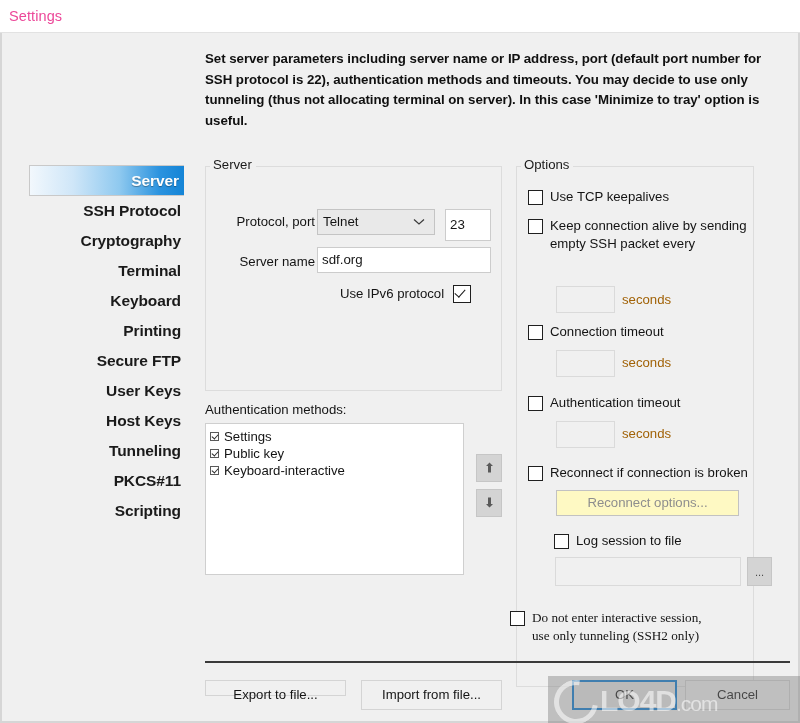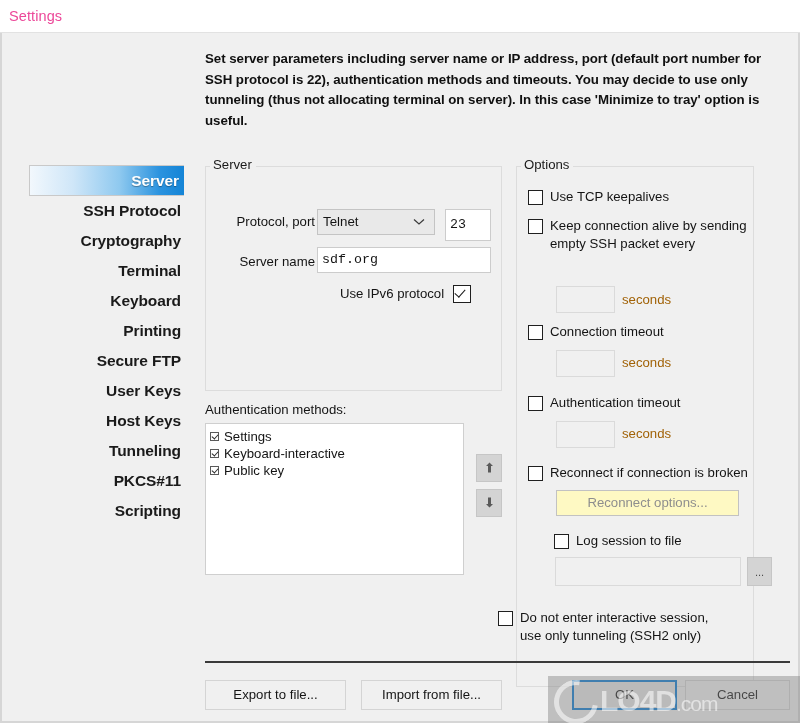--- a/index.html
+++ b/index.html
@@ -104,21 +104,21 @@
   
   .textinput {
     position: absolute;
     background: #ffffff;
     border: 1px solid #cccccc;
     box-sizing: border-box;
     font-size: 13.3px;
     color: #151515;
     padding: 0 4px;
     line-height: 24px;
-    font-family: Liberation Mono, monospace;
+    font-family: Liberation Sans, sans-serif;
     outline: none;
   }
   .textinput.disabled {
     background: #f0f0f0;
     border: 1px solid #dadada;
     color: #9a9a9a;
   }
 
   .combo {
     position: absolute;
@@ -363,25 +363,25 @@
 
   <div class="list-caption">Authentication methods:</div>
 
   <div class="listbox">
     <div class="list-item">
       <span class="mini-cb checked"></span>
       <span>Settings</span>
     </div>
     <div class="list-item">
       <span class="mini-cb checked"></span>
-      <span>Keyboard-interactive</span>
+      <span>Public key</span>
     </div>
     <div class="list-item">
       <span class="mini-cb checked"></span>
-      <span>Public key</span>
+      <span>Keyboard-interactive</span>
     </div>
   </div>
 
   <div class="btn-small" style="left:474px; top:421px; width:26px; height:28px;">
     <span>
       <svg width="9" height="11" viewBox="0 0 9 11">
           <path d="M4.5 0.5 L8 4 L6 4 L6 10.5 L3 10.5 L3 4 L1 4 Z" fill="#5a5a5a"></path>
         </svg>
     </span>
   </div>
@@ -432,30 +432,30 @@
 
   <div class="cbrow" style="left:552px; top:499px;">
     <span class="cb"></span>
     <span class="cb-label">Log session to file</span>
   </div>
   <div class="textinput disabled" style="left:553px; top:524px; width:186px; height:29px; line-height:27px;"></div>
   <div class="btn-small" style="left:745px; top:524px; width:25px; height:29px;">
     <span>...</span>
   </div>
 
-  <div class="cbrow" style="left:496px; top:576px; width:240px;">
+  <div class="cbrow" style="left:508px; top:576px; width:240px;font-family:Liberation Serif, serif;">
     <span class="cb"></span>
     <span class="cb-label">Do not enter interactive session,
 use only tunneling (SSH2 only)</span>
   </div>
 
 
   <div class="divider"></div>
 
-  <div class="btn" style="left:203px; top:647px; width:141px; height:30px; line-height:28px;">Export to file...</div>
+  <div class="btn" style="left:203px; top:647px; width:141px; height:16px; line-height:28px;">Export to file...</div>
   <div class="btn" style="left:359px; top:647px; width:141px; height:30px; line-height:28px;">Import from file...</div>
   <div class="btn focused" style="left:570px; top:647px; width:105px; height:30px; line-height:26px;">OK</div>
   <div class="btn" style="left:683px; top:647px; width:105px; height:30px; line-height:28px;">Cancel</div>
 
 </div>
 
 <div class="watermark">
   <div class="wm-inner">
     <span class="wm-ring"></span>
     <span class="wm-text"><span>LO4D</span><span class="dotcom">.com</span></span>

